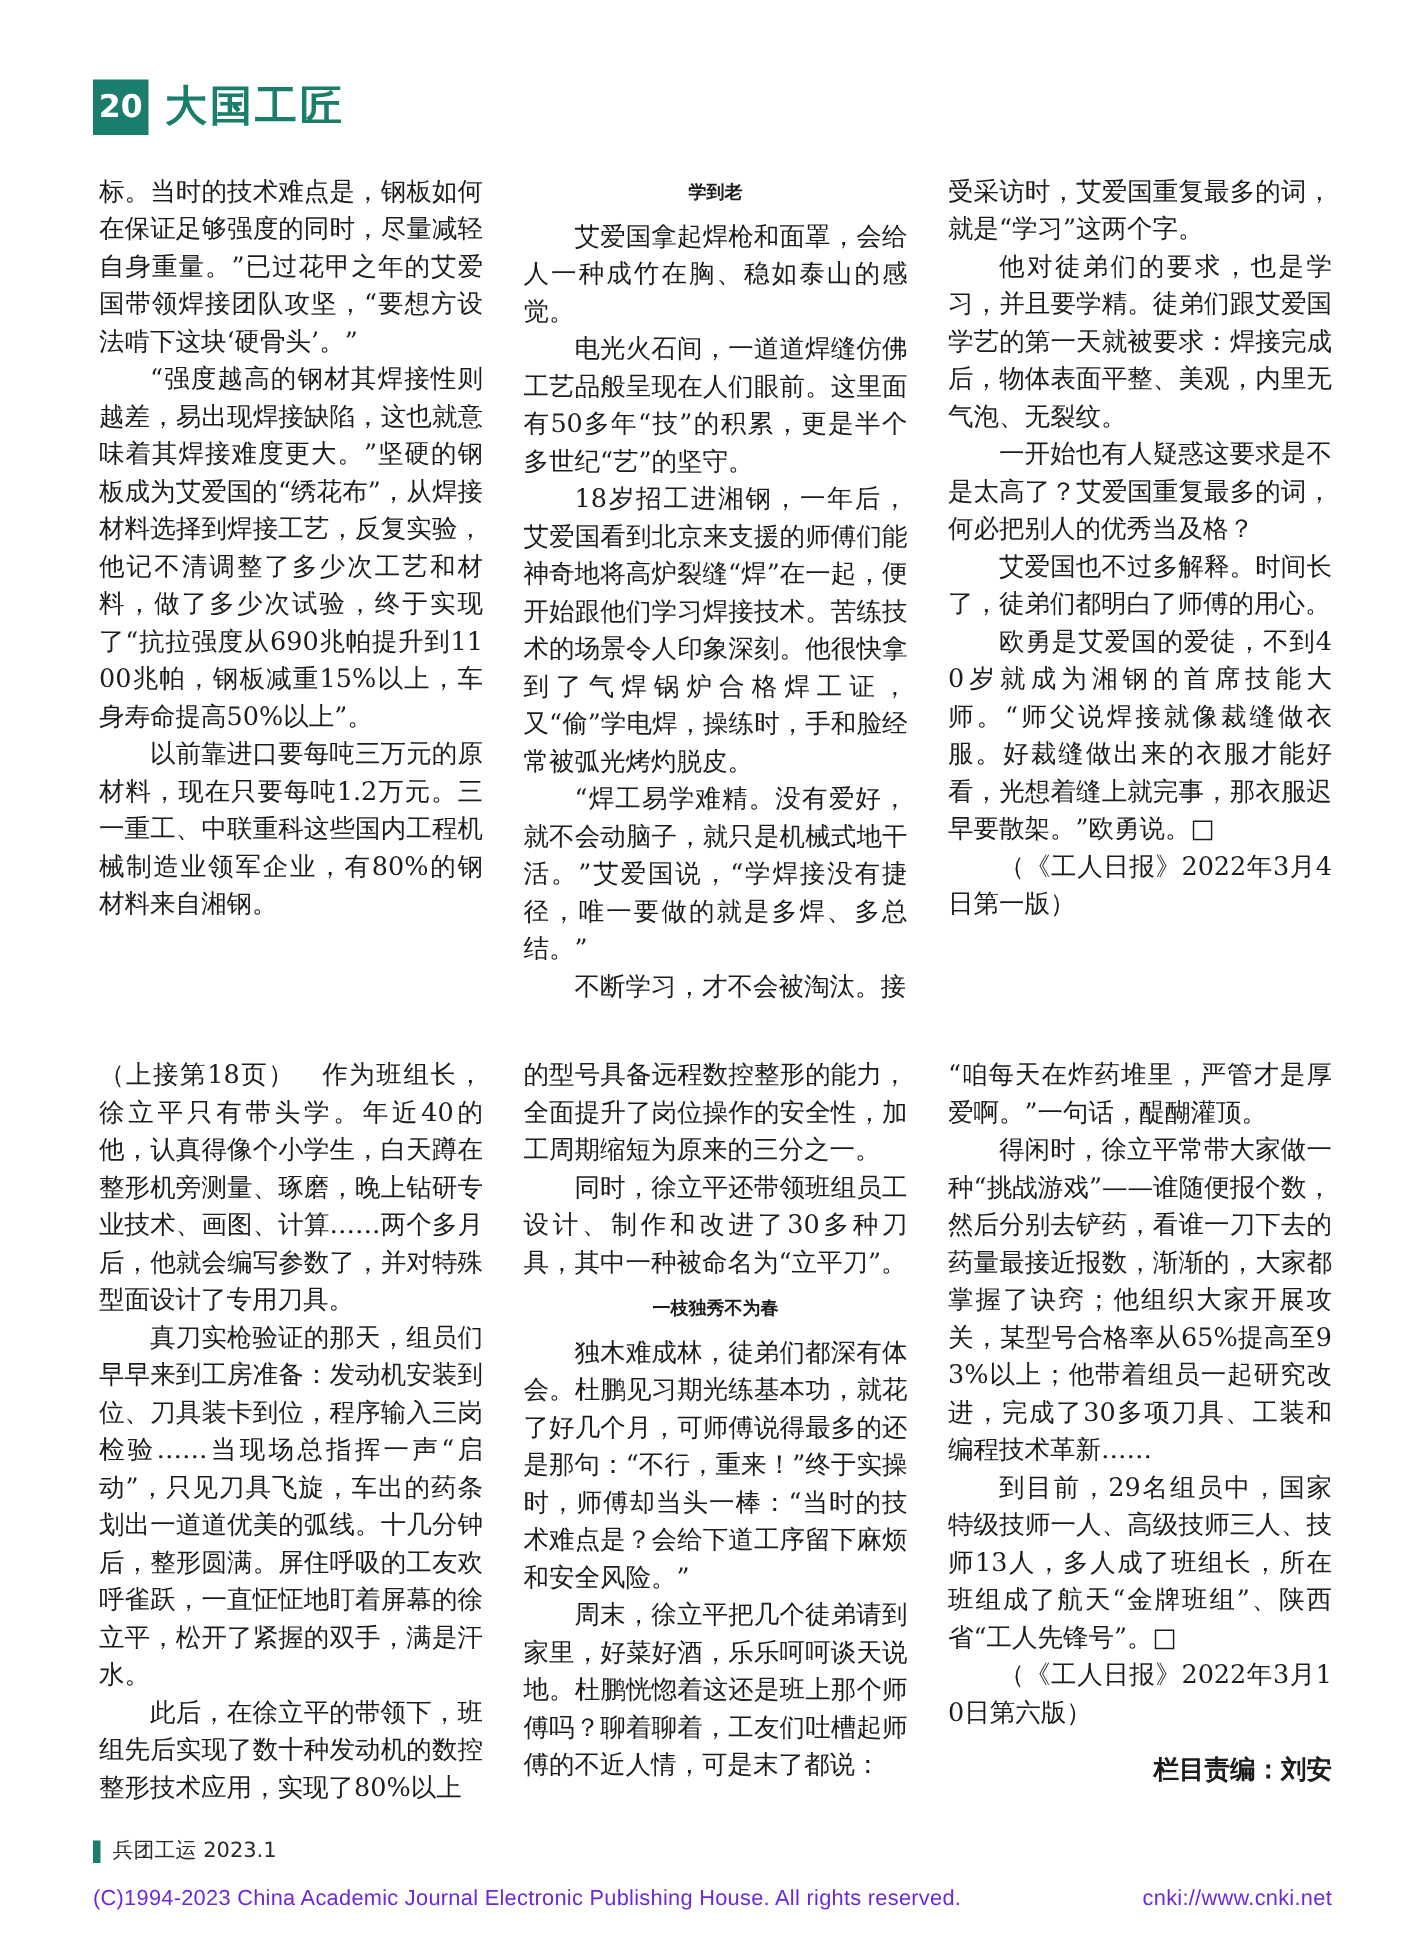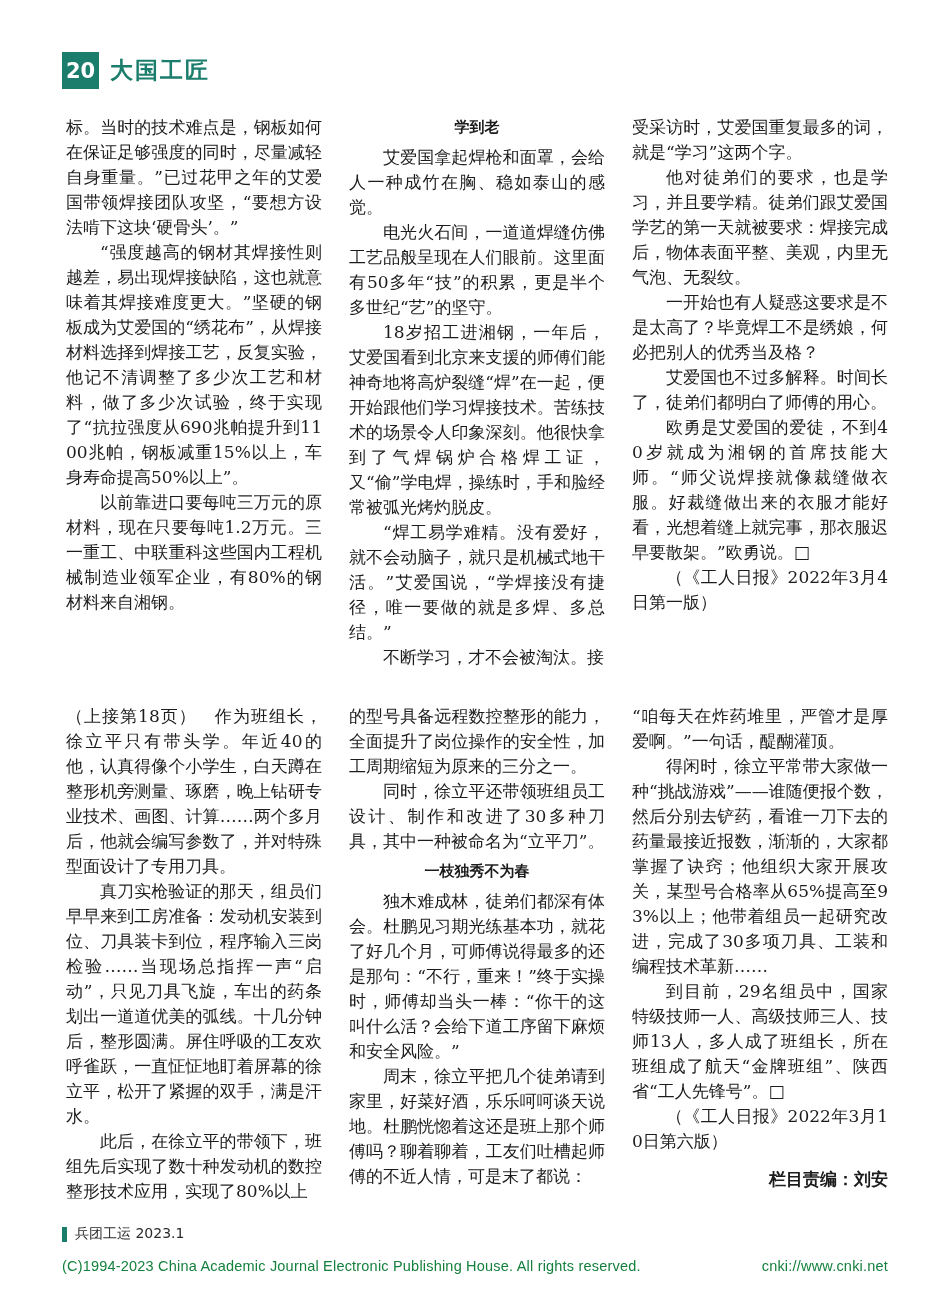--- a/index.html
+++ b/index.html
@@ -24,37 +24,37 @@
     width: 37px; height: 37px;
     background: var(--accent, #1b7d6b);
     color: #ffffff;
     display: flex; align-items: center; justify-content: center;
     font-family: "DejaVu Sans", "Liberation Sans", sans-serif;
     font-weight: bold; font-size: 21px;
     flex: 0 0 37px;
   }
   .section-title {
     color: var(--accent, #1b7d6b);
-    font-weight: bold; font-size: 23px;
+    font-weight: bold; font-size: 28px;
     letter-spacing: 2px;
     font-family: "DejaVu Sans", "Liberation Sans", sans-serif;
   }
   .article { display: flex; gap: 27px; justify-content: flex-end; }
   .article + .article { margin-top: 34px; }
   .col {
     flex: 0 0 256px; width: 256px;
     font-size: 17px; line-height: 25px;
     text-align: justify;
     word-break: break-all;
   }
   .blk-p, .blk-src { text-indent: 2em; }
   .blk-cont { text-indent: 0; }
   .blk-h {
     text-align: center; text-indent: 0;
-    font-weight: 700; font-size: 15px;
+    font-weight: 700; font-size: 12px;
     margin: 5px 0 5px 0;
   }
   .col .blk-h:first-child { margin-top: 0; }
   .blk-editor {
     text-align: right; text-indent: 0;
     font-weight: 700; margin-top: 13px;
   }
   footer {
     position: absolute; left: 62px; right: 62px; bottom: 16px;
   }
@@ -64,21 +64,21 @@
     font-weight: normal; font-size: 14px; color: #2a2a2a;
     margin-bottom: 15px;
   }
   .teal-bar {
     display: inline-block; width: 5px; height: 15px;
     background: var(--accent, #1b7d6b);
   }
   .copyright-line {
     display: flex; justify-content: space-between; align-items: baseline;
     font-family: "Liberation Sans", "DejaVu Sans", sans-serif;
-    font-size: 14.5px; color: #15803d;
+    font-size: 14.5px; color: #6d28d9;
     letter-spacing: 0.2px;
   }
 </style>
 </head>
 <body>
 
 <div class="page">
 
   <header class="masthead">
     <div class="pagenum-box">
@@ -98,38 +98,38 @@
           <h3 class="blk-h">学到老</h3>
           <p class="blk-p">艾爱国拿起焊枪和面罩，会给人一种成竹在胸、稳如泰山的感觉。</p>
           <p class="blk-p">电光火石间，一道道焊缝仿佛工艺品般呈现在人们眼前。这里面有50多年“技”的积累，更是半个多世纪“艺”的坚守。</p>
           <p class="blk-p">18岁招工进湘钢，一年后，艾爱国看到北京来支援的师傅们能神奇地将高炉裂缝“焊”在一起，便开始跟他们学习焊接技术。苦练技术的场景令人印象深刻。他很快拿到了气焊锅炉合格焊工证，又“偷”学电焊，操练时，手和脸经常被弧光烤灼脱皮。</p>
           <p class="blk-p">“焊工易学难精。没有爱好，就不会动脑子，就只是机械式地干活。”艾爱国说，“学焊接没有捷径，唯一要做的就是多焊、多总结。”</p>
           <p class="blk-p">不断学习，才不会被淘汰。接</p>
         </div>
       <div class="col">
           <p class="blk-cont">受采访时，艾爱国重复最多的词，就是“学习”这两个字。</p>
           <p class="blk-p">他对徒弟们的要求，也是学习，并且要学精。徒弟们跟艾爱国学艺的第一天就被要求：焊接完成后，物体表面平整、美观，内里无气泡、无裂纹。</p>
-          <p class="blk-p">一开始也有人疑惑这要求是不是太高了？毕竟焊工不是绣娘，何必把别人的优秀当及格？</p>
+          <p class="blk-p">一开始也有人疑惑这要求是不是太高了？艾爱国重复最多的词，何必把别人的优秀当及格？</p>
           <p class="blk-p">艾爱国也不过多解释。时间长了，徒弟们都明白了师傅的用心。</p>
           <p class="blk-p">欧勇是艾爱国的爱徒，不到40岁就成为湘钢的首席技能大师。“师父说焊接就像裁缝做衣服。好裁缝做出来的衣服才能好看，光想着缝上就完事，那衣服迟早要散架。”欧勇说。□</p>
           <p class="blk-src">（《工人日报》2022年3月4日第一版）</p>
         </div>
     </section>
 
     <section class="article">
       <div class="col">
           <p class="blk-cont">（上接第18页）　作为班组长，徐立平只有带头学。年近40的他，认真得像个小学生，白天蹲在整形机旁测量、琢磨，晚上钻研专业技术、画图、计算……两个多月后，他就会编写参数了，并对特殊型面设计了专用刀具。</p>
           <p class="blk-p">真刀实枪验证的那天，组员们早早来到工房准备：发动机安装到位、刀具装卡到位，程序输入三岗检验……当现场总指挥一声“启动”，只见刀具飞旋，车出的药条划出一道道优美的弧线。十几分钟后，整形圆满。屏住呼吸的工友欢呼雀跃，一直怔怔地盯着屏幕的徐立平，松开了紧握的双手，满是汗水。</p>
           <p class="blk-p">此后，在徐立平的带领下，班组先后实现了数十种发动机的数控整形技术应用，实现了80%以上</p>
         </div>
       <div class="col">
           <p class="blk-cont">的型号具备远程数控整形的能力，全面提升了岗位操作的安全性，加工周期缩短为原来的三分之一。</p>
           <p class="blk-p">同时，徐立平还带领班组员工设计、制作和改进了30多种刀具，其中一种被命名为“立平刀”。</p>
           <h3 class="blk-h">一枝独秀不为春</h3>
-          <p class="blk-p">独木难成林，徒弟们都深有体会。杜鹏见习期光练基本功，就花了好几个月，可师傅说得最多的还是那句：“不行，重来！”终于实操时，师傅却当头一棒：“你干的这叫什么活？会给下道工序留下麻烦和安全风险。”</p>
+          <p class="blk-p">独木难成林，徒弟们都深有体会。杜鹏见习期光练基本功，就花了好几个月，可师傅说得最多的还是那句：“不行，重来！”终于实操时，师傅却当头一棒：“当时的技术难点是？会给下道工序留下麻烦和安全风险。”</p>
           <p class="blk-p">周末，徐立平把几个徒弟请到家里，好菜好酒，乐乐呵呵谈天说地。杜鹏恍惚着这还是班上那个师傅吗？聊着聊着，工友们吐槽起师傅的不近人情，可是末了都说：</p>
         </div>
       <div class="col">
           <p class="blk-cont">“咱每天在炸药堆里，严管才是厚爱啊。”一句话，醍醐灌顶。</p>
           <p class="blk-p">得闲时，徐立平常带大家做一种“挑战游戏”——谁随便报个数，然后分别去铲药，看谁一刀下去的药量最接近报数，渐渐的，大家都掌握了诀窍；他组织大家开展攻关，某型号合格率从65%提高至93%以上；他带着组员一起研究改进，完成了30多项刀具、工装和编程技术革新……</p>
           <p class="blk-p">到目前，29名组员中，国家特级技师一人、高级技师三人、技师13人，多人成了班组长，所在班组成了航天“金牌班组”、陕西省“工人先锋号”。□</p>
           <p class="blk-src">（《工人日报》2022年3月10日第六版）</p>
           <p class="blk-editor">栏目责编：刘安</p>
         </div>
     </section>

